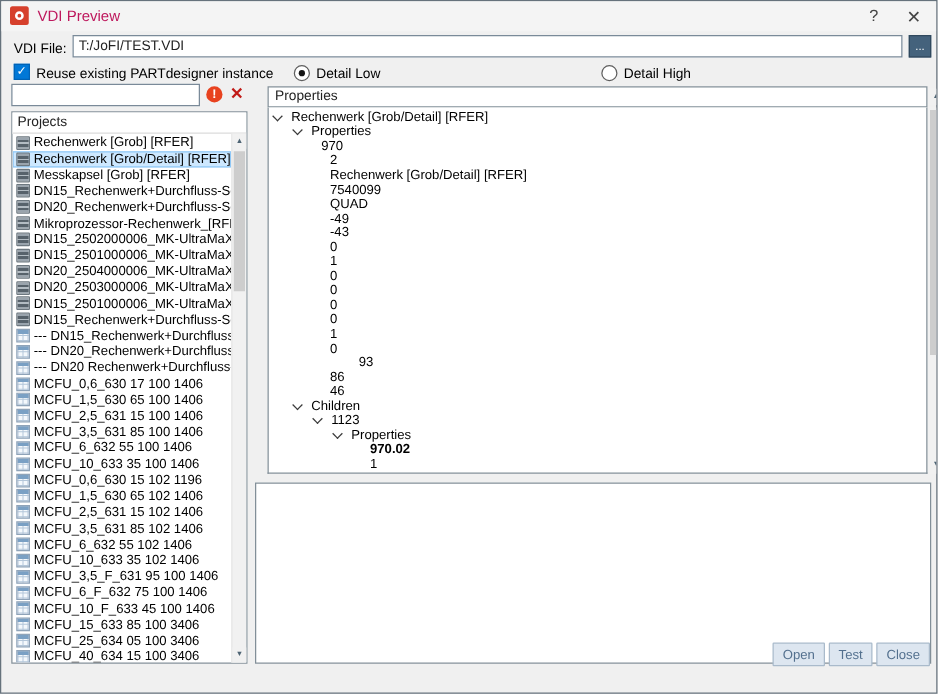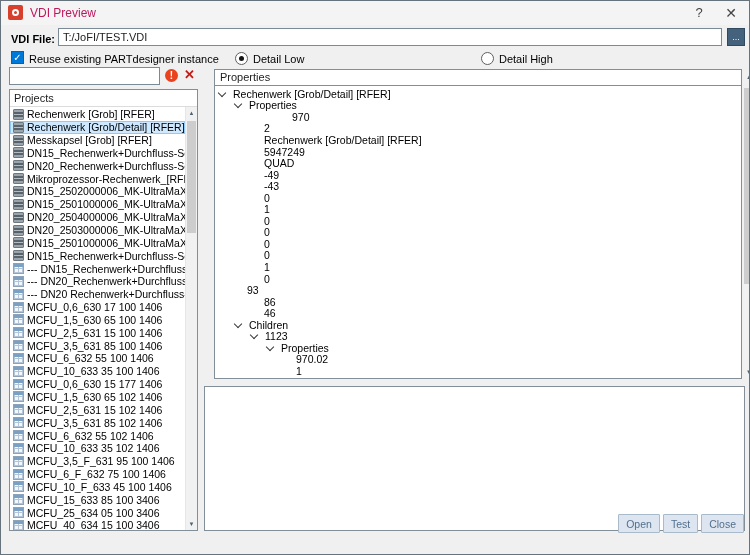--- a/index.html
+++ b/index.html
@@ -10,21 +10,21 @@
   }
   
   .titlebar{position:absolute;left:0;top:0;width:100%;height:24px;background:#f4f4f4;}
   .app-icon{position:absolute;left:7px;top:4px;width:15px;height:15px;background:#d6402c;border-radius:2px;display:flex;align-items:center;justify-content:center;}
   .app-icon-inner{width:7px;height:7px;border:2px solid #fff;border-radius:50%;box-sizing:border-box;}
   .title{position:absolute;left:29px;top:5px;font-size:12px;color:#be185d;}
   .tb-btn{position:absolute;top:0;width:32px;height:24px;text-align:center;line-height:24px;color:#444;font-size:13px;cursor:default;}
   .tb-help{right:34px;}
   .tb-close{right:2px;font-size:14px;}
   
-  .file-label{position:absolute;left:10px;top:32px;font-weight:bold;}
+  .file-label{position:absolute;left:10px;top:32px;}
   .file-input{position:absolute;left:57px;top:27px;width:664px;height:18px;box-sizing:border-box;
     border:1px solid #7a8a99;background:#fff;padding:0 4px;font-family:Liberation Sans, sans-serif;font-size:11px;color:#222;}
   .browse-btn{position:absolute;left:726px;top:27px;width:18px;height:18px;box-sizing:border-box;
     background:#44627c;color:#fff;border:1px solid #30495e;font-size:9px;line-height:9px;padding:0;text-align:center;}
   
   .checkbox{position:absolute;left:10px;top:50px;width:13px;height:13px;background:#0078d7;border:1px solid #0063b6;box-sizing:border-box;display:flex;align-items:center;justify-content:center;}
   .check-glyph{color:#fff;font-size:10px;line-height:10px;}
   .checkbox-label{position:absolute;left:28px;top:52px;}
   .radio{position:absolute;width:13px;height:13px;border:1px solid #5f5f5f;border-radius:50%;background:#fff;box-sizing:border-box;display:flex;align-items:center;justify-content:center;}
   .radio-low{left:234px;top:51px;}
@@ -197,21 +197,21 @@
         <div class="list-row">
           <span class="icon-table"></span>
           <span class="li-label">MCFU_6_632 55 100 1406</span>
         </div>
         <div class="list-row">
           <span class="icon-table"></span>
           <span class="li-label">MCFU_10_633 35 100 1406</span>
         </div>
         <div class="list-row">
           <span class="icon-table"></span>
-          <span class="li-label">MCFU_0,6_630 15 177 1406</span>
+          <span class="li-label">MCFU_0,6_630 15 102 1196</span>
         </div>
         <div class="list-row">
           <span class="icon-table"></span>
           <span class="li-label">MCFU_1,5_630 65 102 1406</span>
         </div>
         <div class="list-row">
           <span class="icon-table"></span>
           <span class="li-label">MCFU_2,5_631 15 102 1406</span>
         </div>
         <div class="list-row">
@@ -264,31 +264,31 @@
   <div class="rt-up sb-up">▲</div>
   <div class="rt-content">
       <div class="tree-row" style="padding-left: 4px;">
         <span class="chev"></span>
         <span class="tree-label">Rechenwerk [Grob/Detail] [RFER]</span>
       </div>
       <div class="tree-row" style="padding-left: 20px;">
         <span class="chev"></span>
         <span class="tree-label">Properties</span>
       </div>
-      <div class="tree-row" style="padding-left: 77px;">
+      <div class="tree-row" style="padding-left: 42px;">
         <span class="tree-label">970</span>
       </div>
       <div class="tree-row" style="padding-left: 49px;">
         <span class="tree-label">2</span>
       </div>
       <div class="tree-row" style="padding-left: 49px;">
         <span class="tree-label">Rechenwerk [Grob/Detail] [RFER]</span>
       </div>
       <div class="tree-row" style="padding-left: 49px;">
-        <span class="tree-label">5947249</span>
+        <span class="tree-label">7540099</span>
       </div>
       <div class="tree-row" style="padding-left: 49px;">
         <span class="tree-label">QUAD</span>
       </div>
       <div class="tree-row" style="padding-left: 49px;">
         <span class="tree-label">-49</span>
       </div>
       <div class="tree-row" style="padding-left: 49px;">
         <span class="tree-label">-43</span>
       </div>
@@ -309,42 +309,42 @@
       </div>
       <div class="tree-row" style="padding-left: 49px;">
         <span class="tree-label">0</span>
       </div>
       <div class="tree-row" style="padding-left: 49px;">
         <span class="tree-label">1</span>
       </div>
       <div class="tree-row" style="padding-left: 49px;">
         <span class="tree-label">0</span>
       </div>
-      <div class="tree-row" style="padding-left: 32px;">
+      <div class="tree-row" style="padding-left: 72px;">
         <span class="tree-label">93</span>
       </div>
       <div class="tree-row" style="padding-left: 49px;">
         <span class="tree-label">86</span>
       </div>
       <div class="tree-row" style="padding-left: 49px;">
         <span class="tree-label">46</span>
       </div>
       <div class="tree-row" style="padding-left: 20px;">
         <span class="chev"></span>
         <span class="tree-label">Children</span>
       </div>
       <div class="tree-row" style="padding-left: 36px;">
         <span class="chev"></span>
         <span class="tree-label">1123</span>
       </div>
       <div class="tree-row" style="padding-left: 52px;">
         <span class="chev"></span>
         <span class="tree-label">Properties</span>
       </div>
-      <div class="tree-row" style="padding-left: 81px;">
+      <div class="tree-row" style="padding-left: 81px; font-weight: bold;">
         <span class="tree-label">970.02</span>
       </div>
       <div class="tree-row" style="padding-left: 81px;">
         <span class="tree-label">1</span>
       </div>
     </div>
   <div class="rt-scroll">
     <div class="sb-thumb rt-thumb"></div>
   </div>
   <div class="rt-down sb-down">▼</div>

